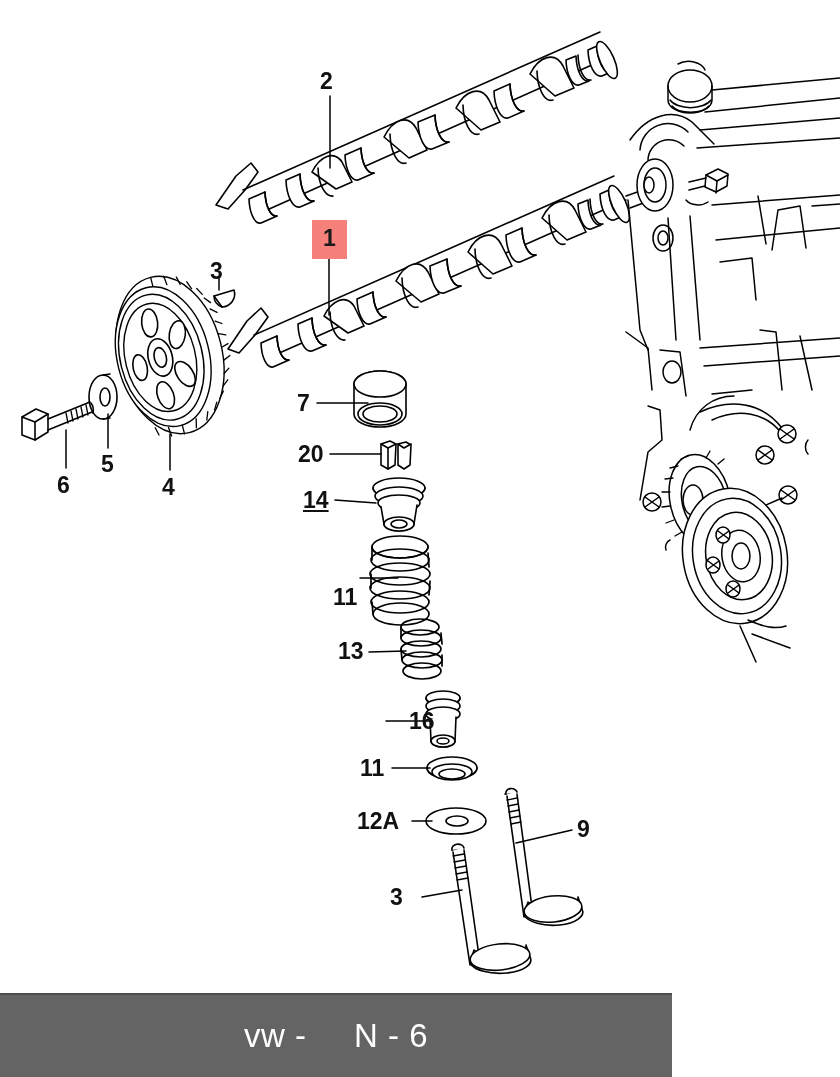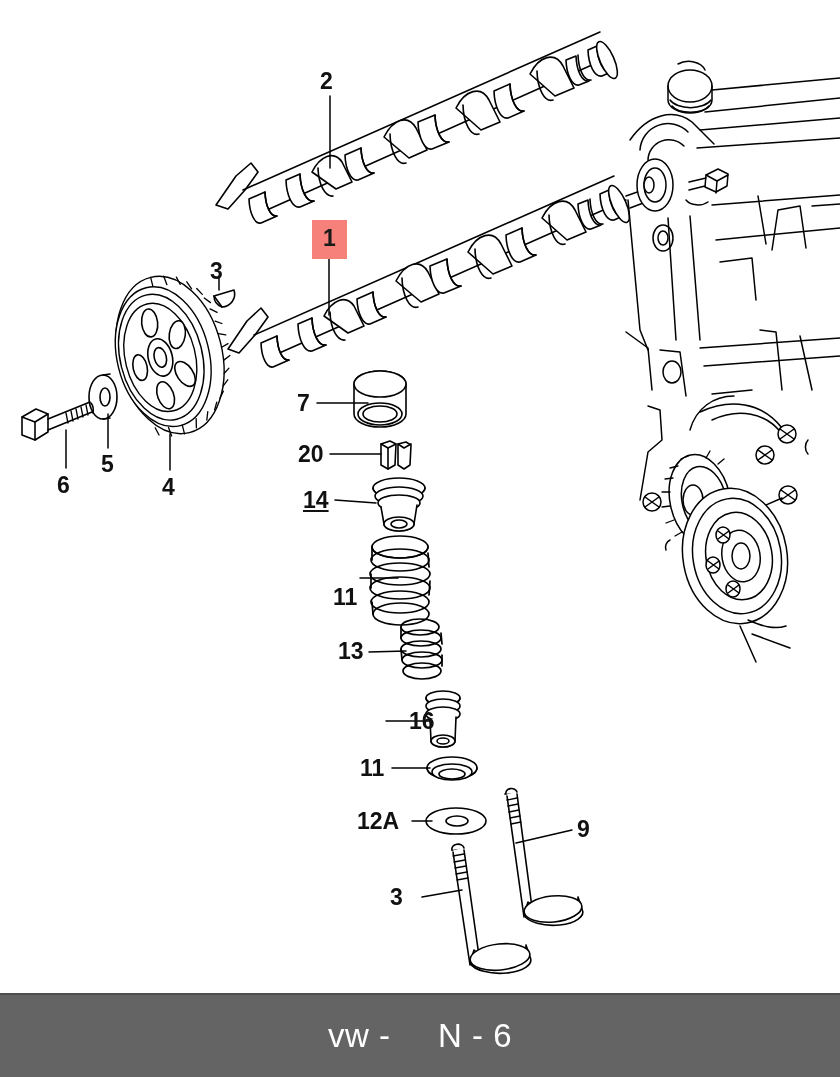--- a/index.html
+++ b/index.html
@@ -36,21 +36,21 @@
     width: 840px;
     height: 993px;
     display: block;
   }
 
   
   #footer-bar {
     position: absolute;
     left: 0;
     top: 993px;
-    width: 840px;
+    width: 672px;
     height: 84px;
     background: #646464;
     border-top: 2px solid #4e4e4e;
     box-sizing: border-box;
     display: flex;
     align-items: center;
     justify-content: center;
   }
   #footer-inner {
     display: flex;

